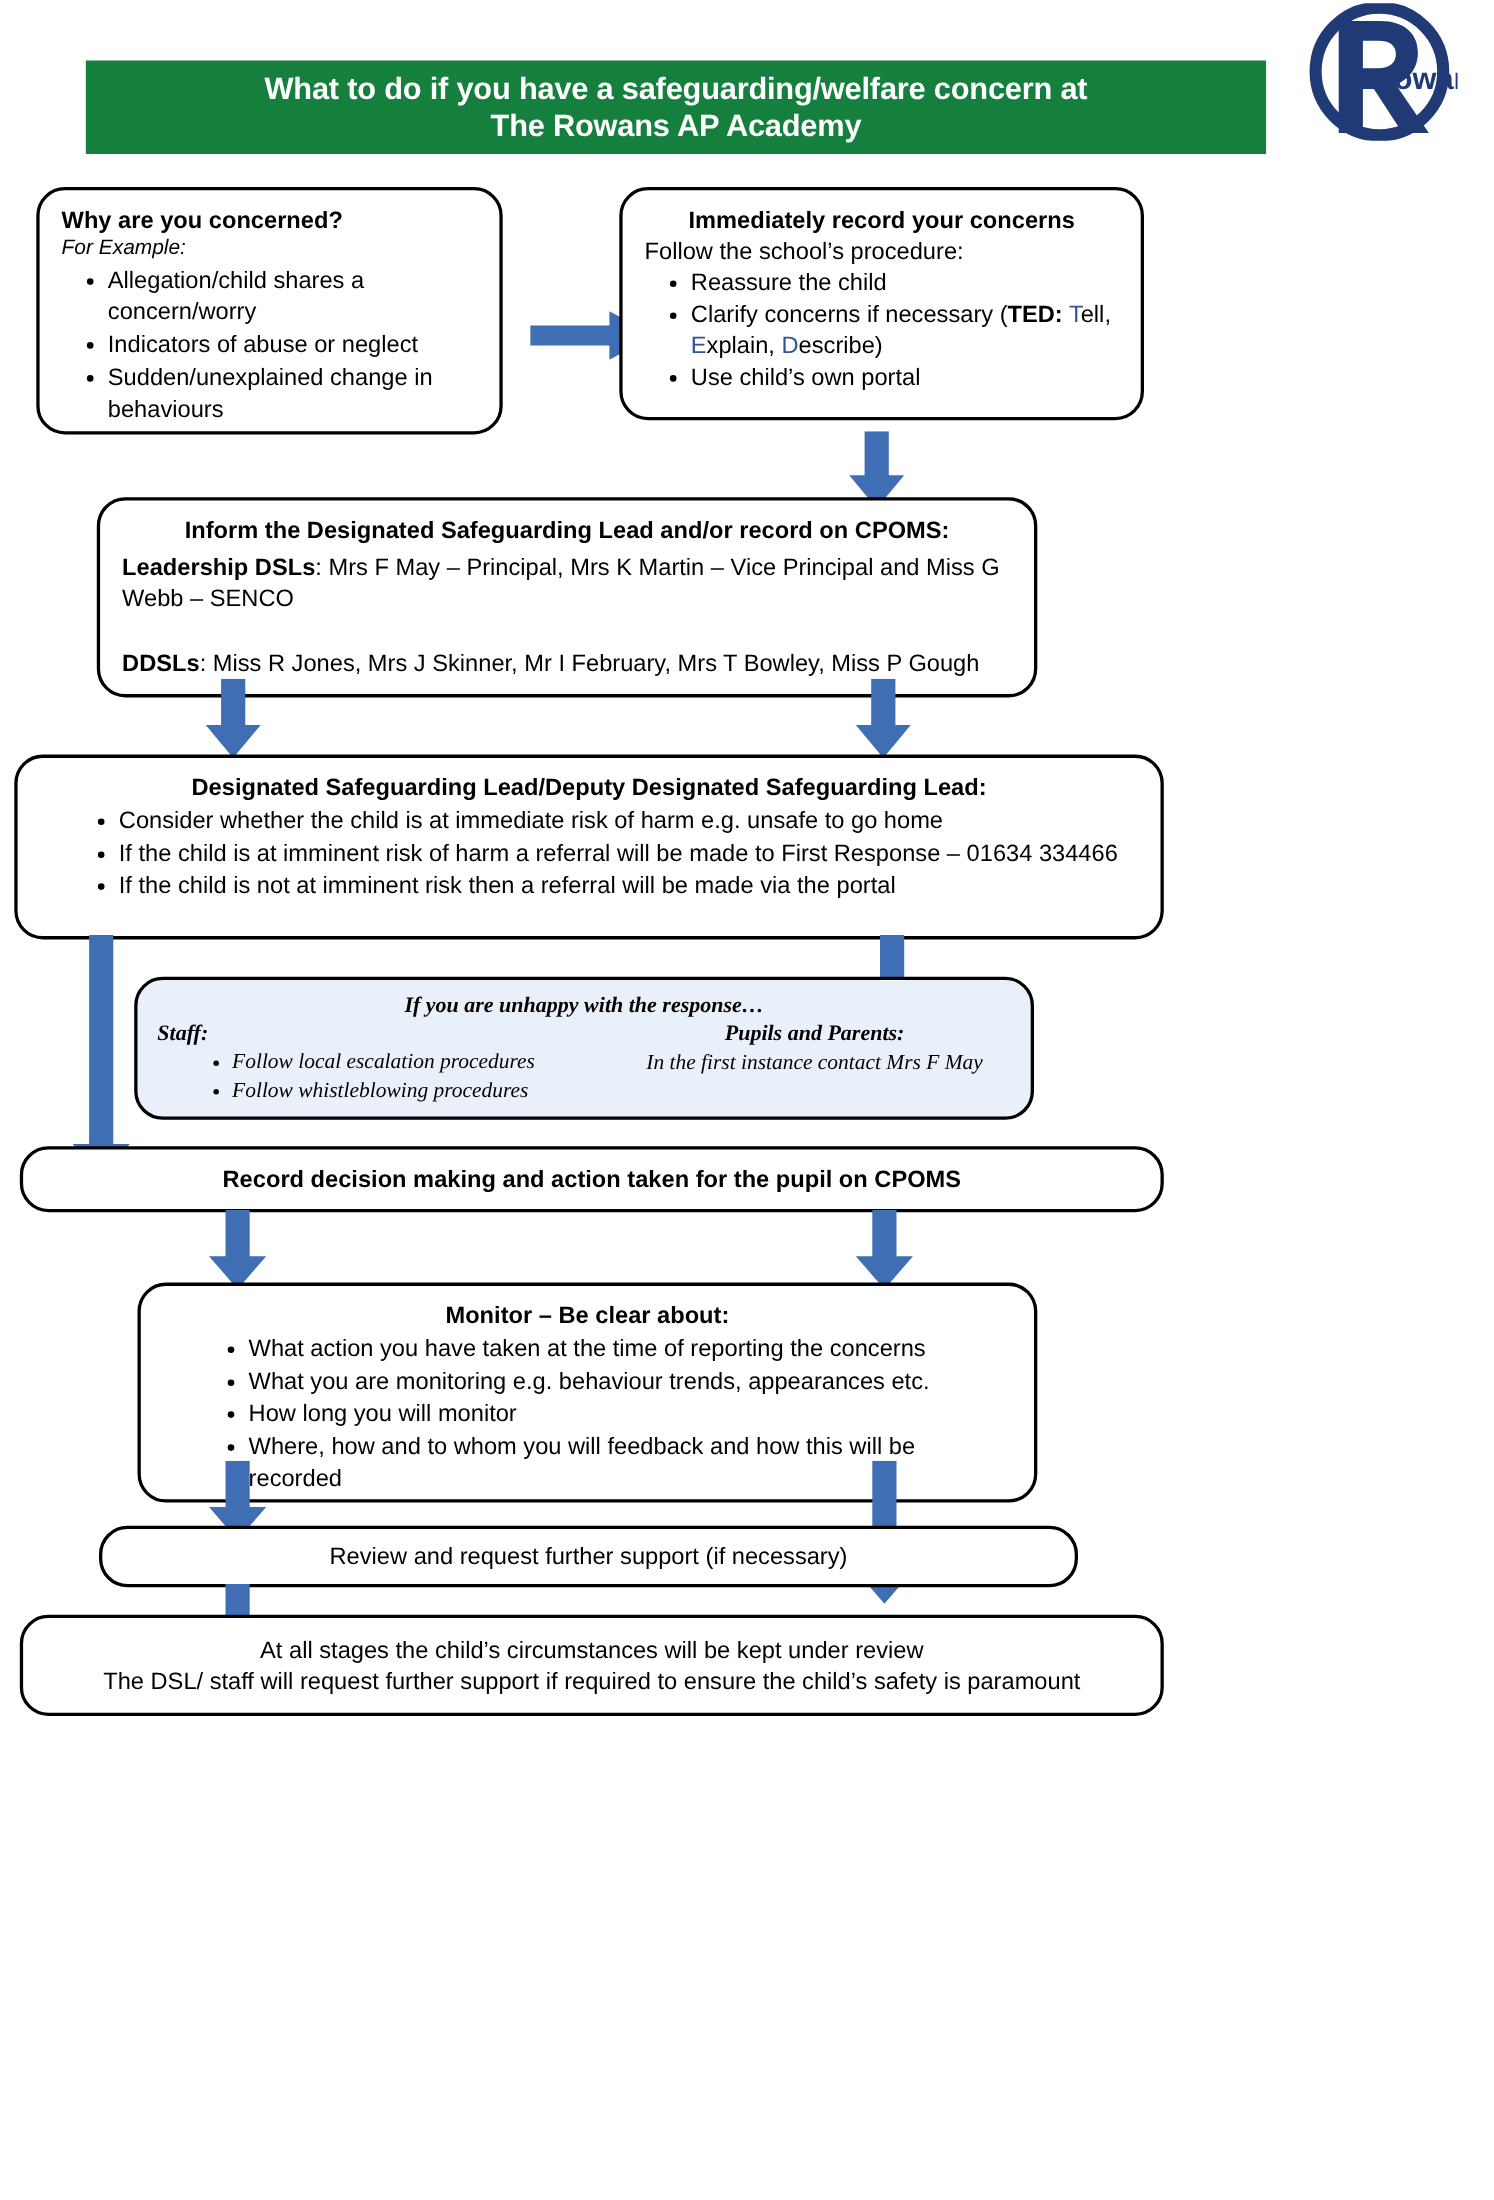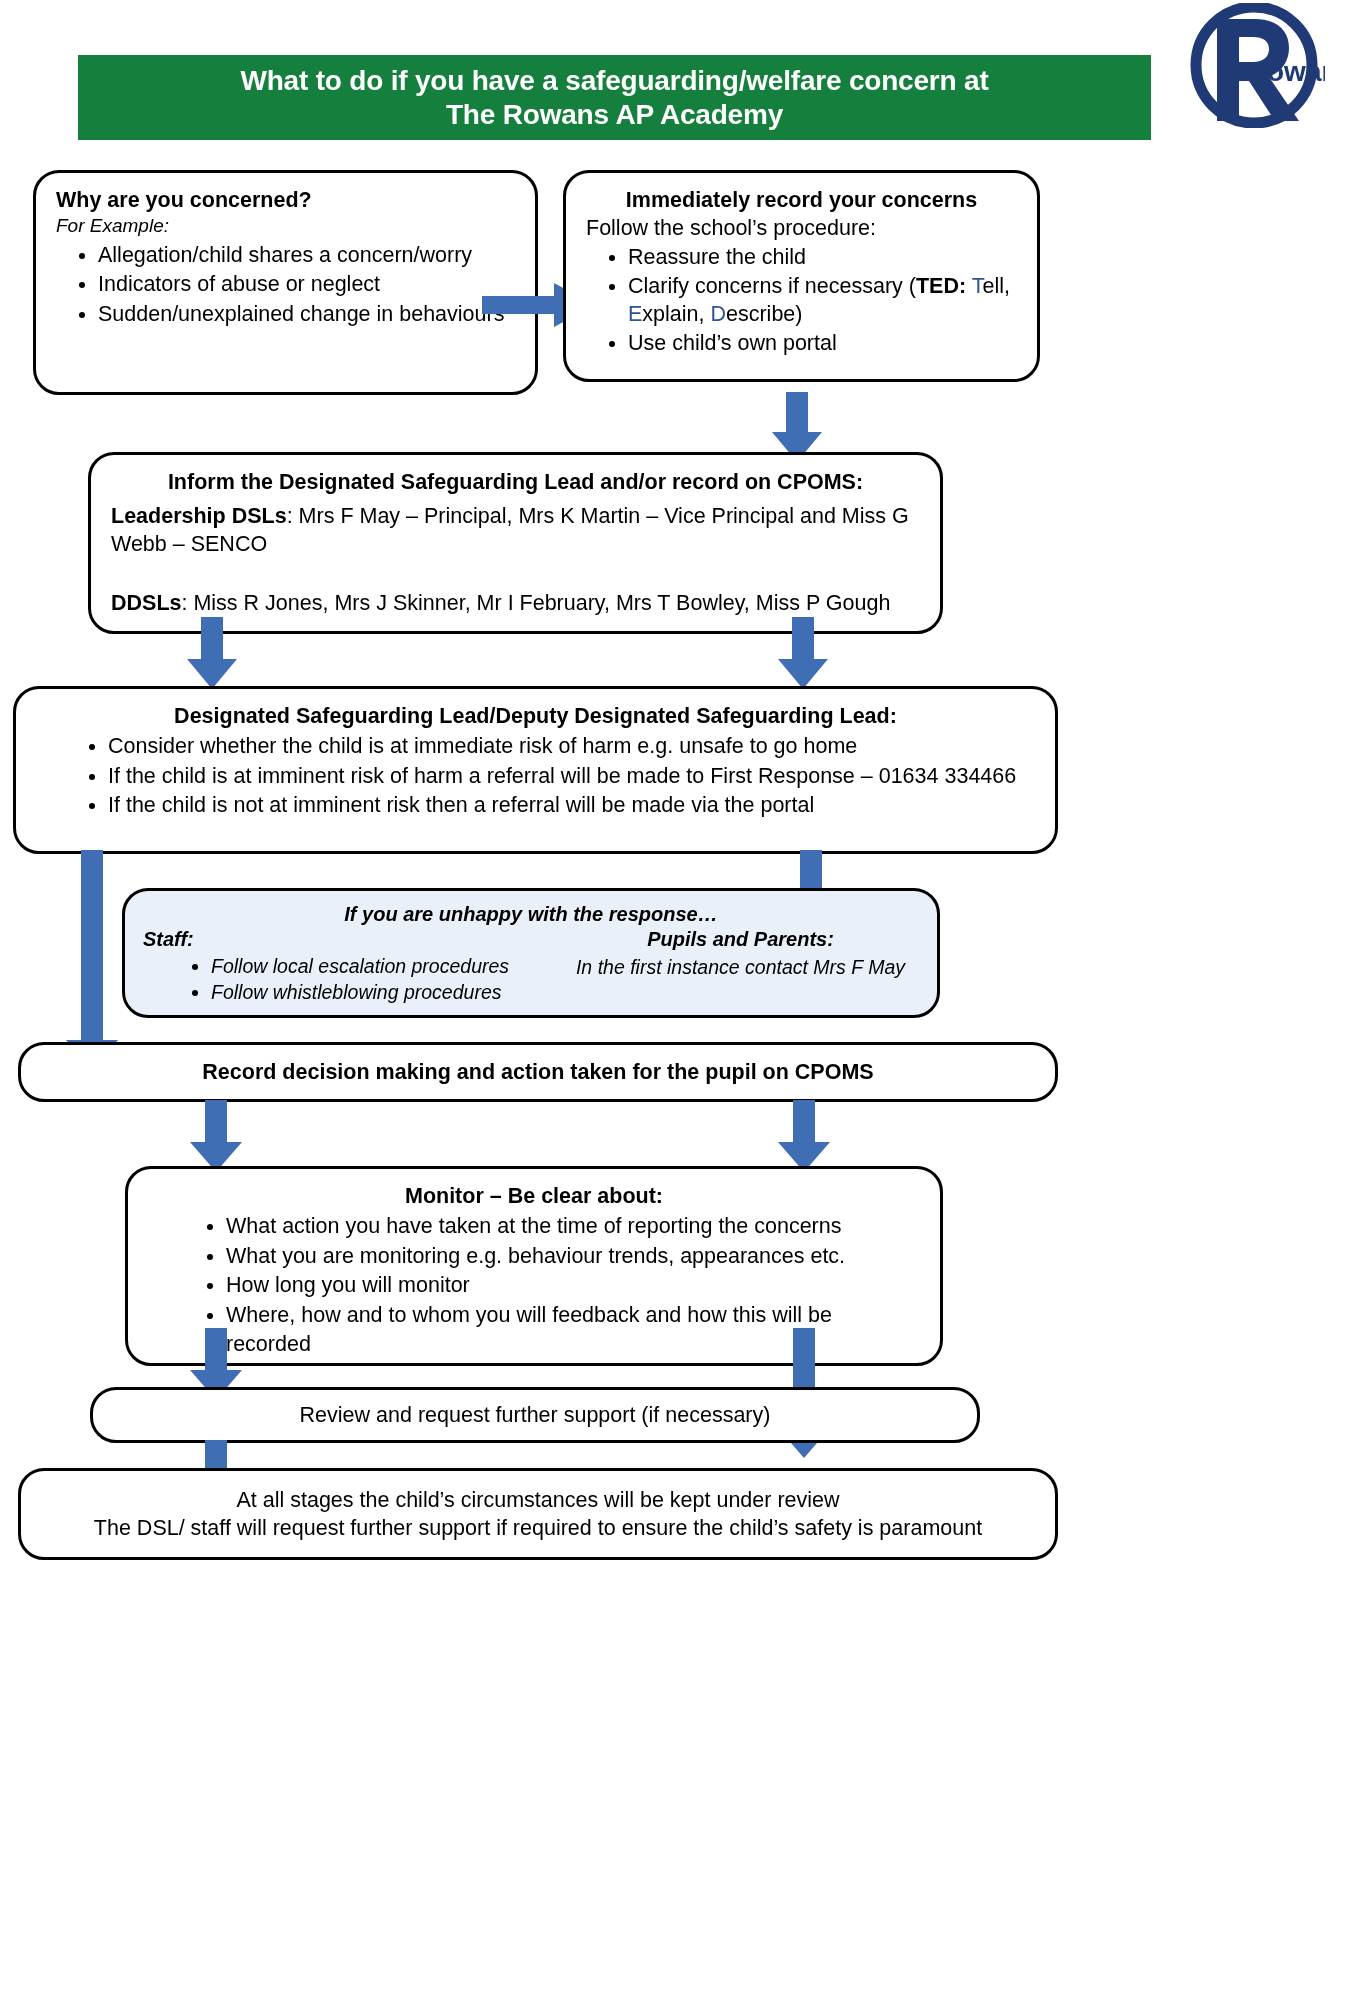--- a/index.html
+++ b/index.html
@@ -88,21 +88,21 @@
 
 <div id="logo">
   <svg viewBox="0 0 142 125" xmlns="http://www.w3.org/2000/svg" aria-hidden="true">
     <circle cx="71" cy="62" r="58" fill="none" stroke="#1f3a75" stroke-width="11"></circle>
     <path d="M34 16 L34 118 L56 118 L56 78 L66 78 L92 118 L116 118 L86 74 C100 68 106 57 106 45 C106 27 93 16 72 16 Z
              M56 34 L70 34 C80 34 86 38 86 46 C86 54 80 59 70 59 L56 59 Z" fill="#1f3a75"></path>
     <text x="84" y="78" font-family="'Liberation Sans', sans-serif" font-size="28" font-weight="bold" fill="#1f3a75">owans</text>
   </svg>
 </div>
 
-<div class="box" style="left:33px; top:170px; width:505px; height:225px;">
+<div class="box" style="left:33px; top:170px; width:424px; height:225px;">
   <div class="b-title">Why are you concerned?</div>
   <div class="b-sub-italic">For Example:</div>
   <ul class="b-list">
       <li>Allegation/child shares a concern/worry</li>
       <li>Indicators of abuse or neglect</li>
       <li>Sudden/unexplained change in behaviours</li>
     </ul>
 </div>
 
 <div class="arrow" style="left:482px; top:283px;">
@@ -162,21 +162,21 @@
       <path d="M15 0 L37 0 L37 190 L52 190 L26 222 L0 190 L15 190 Z" fill="#3f6eb5"></path>
     </svg>
 </div>
 
 <div class="arrow" style="left:785px; top:850px;">
   <svg width="52" height="78" viewBox="0 0 52 78">
       <path d="M15 0 L37 0 L37 46 L52 46 L26 78 L0 46 L15 46 Z" fill="#3f6eb5"></path>
     </svg>
 </div>
 
-<div id="escalation-box" style="left:122px; top:888px; width:818px; height:130px;">
+<div id="escalation-box" style="left:122px; top:888px; width:818px; height:130px;font-family:Liberation Serif, serif;">
   <div class="esc-head">If you are unhappy with the response…</div>
   <div class="esc-cols">
     <div class="esc-left">
       <span class="esc-label">Staff:</span>
       <ul class="esc-list">
           <li>Follow local escalation procedures</li>
           <li>Follow whistleblowing procedures</li>
         </ul>
     </div>
     <div class="esc-right">

